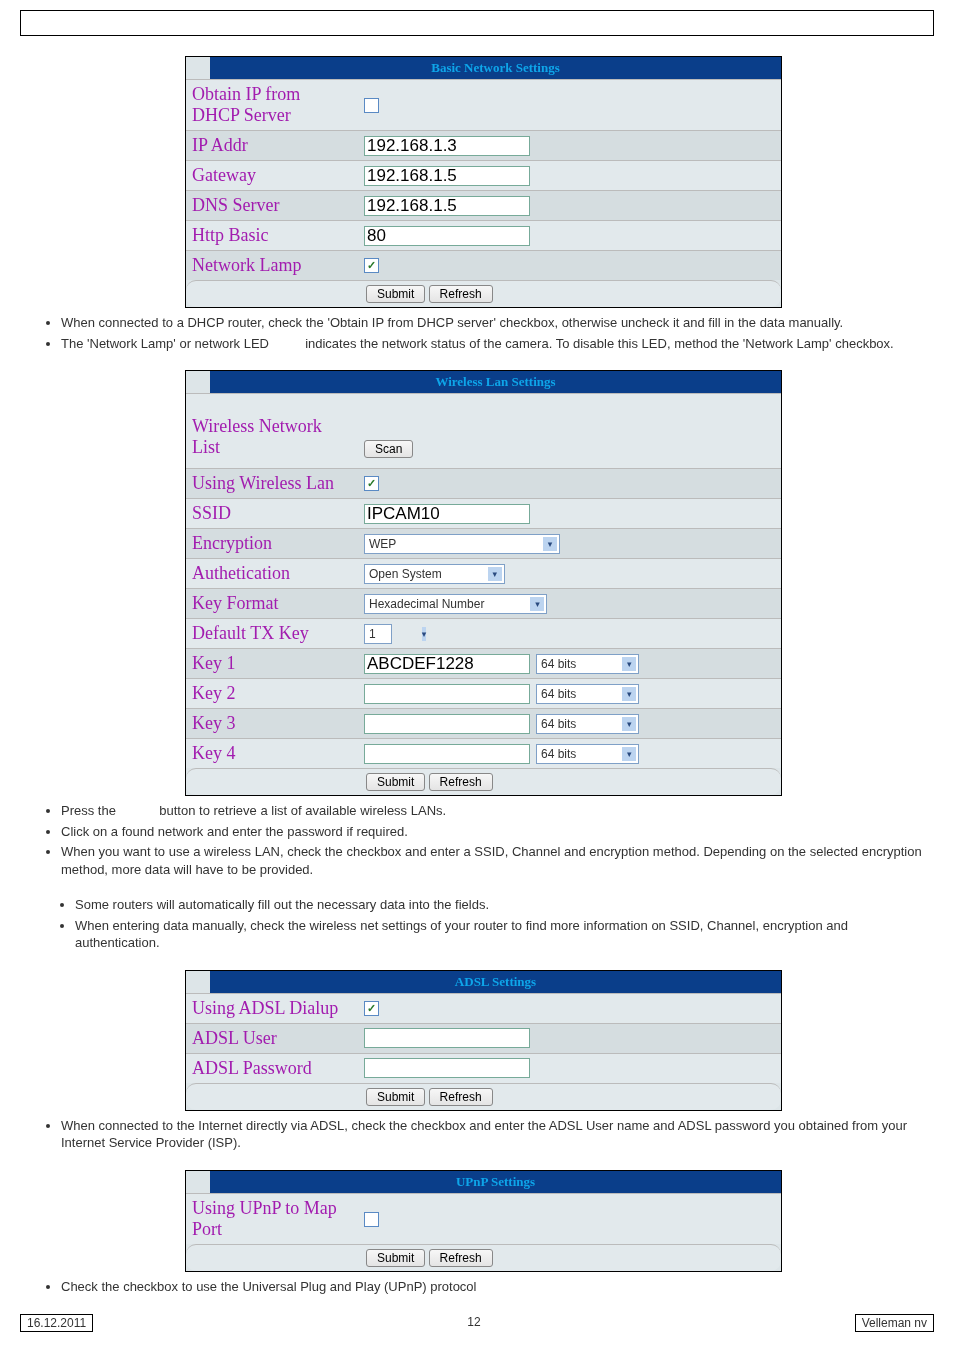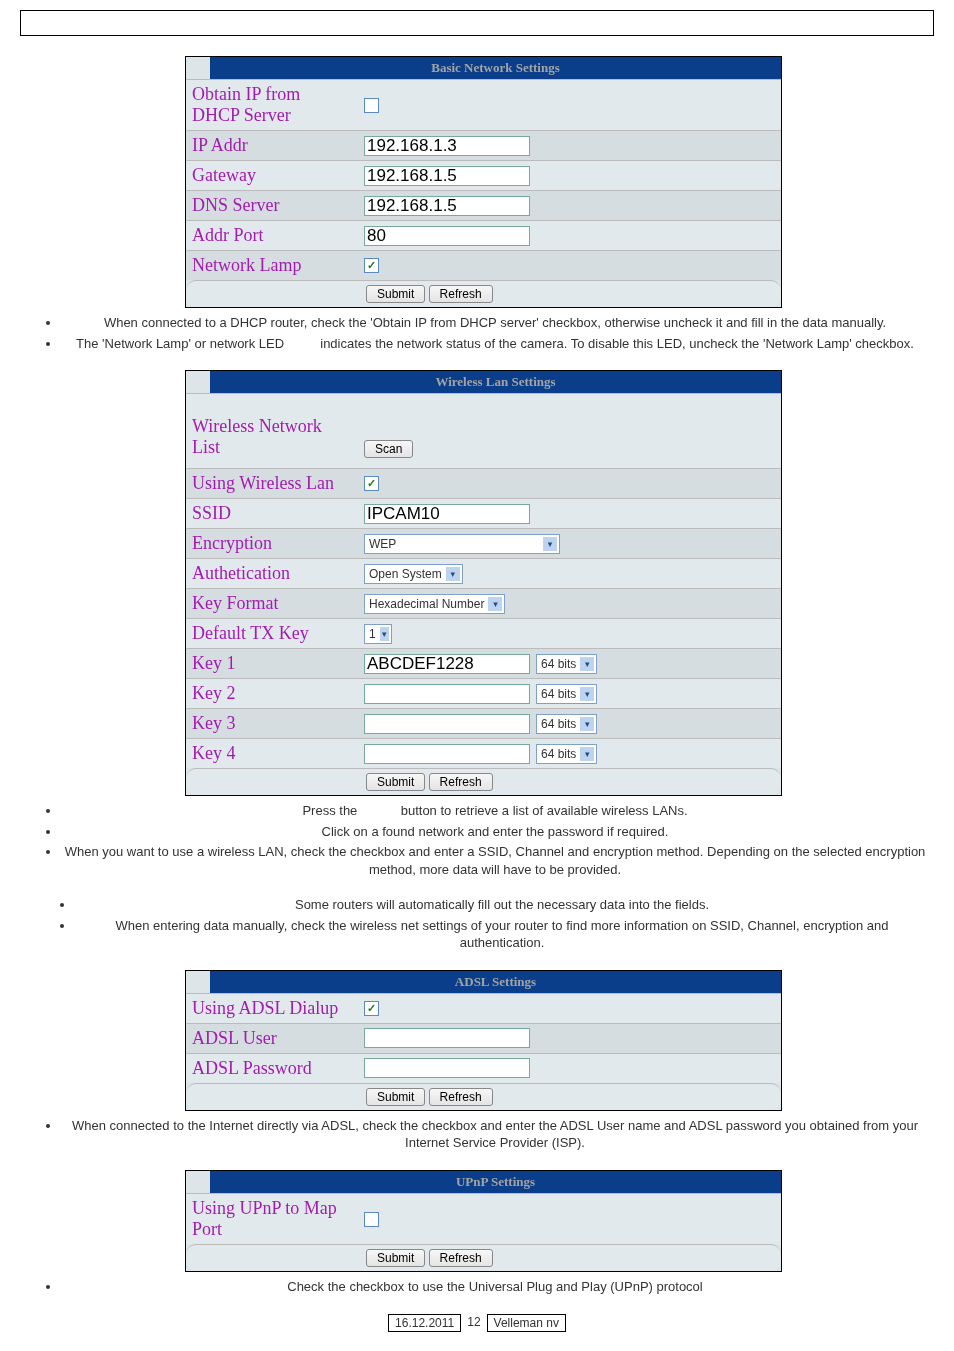--- a/index.html
+++ b/index.html
@@ -21,21 +21,21 @@
     }
     .settings-panel {
       width: 595px;
       margin-left: 160px;
       border: 1px solid #000;
       background: #dde5e8;
       font-family: "Times New Roman", Georgia, serif;
     }
     .panel-header {
       background: #0a3e8a;
-      color: #a3a3a3;
+      color: #0ea5e9;
       font-weight: bold;
       text-align: center;
       padding: 3px 0;
       font-size: 13px;
       margin-left: 24px;
     }
     .panel-row {
       display: flex;
       border-top: 1px solid #bbb;
       align-items: stretch;
@@ -80,20 +80,21 @@
     .select-box {
       font-family: Arial, sans-serif;
       font-size: 12px;
       border: 1px solid #7fa0c7;
       background: #fff;
       height: 18px;
       display: inline-flex;
       align-items: center;
       padding: 0 2px 0 4px;
       white-space: nowrap;
+      gap: 42px;
     }
     .select-arrow {
       background: #bcd4f0;
       width: 14px;
       height: 14px;
       display: inline-flex;
       align-items: center;
       justify-content: center;
       margin-left: 4px;
       font-size: 9px;
@@ -107,30 +108,30 @@
       border-radius: 10px;
     }
     ul.body-list {
       margin: 6px 0 18px 0;
       padding-left: 36px;
       list-style-type: disc;
     }
     ul.body-list > li {
       margin-bottom: 3px;
       line-height: 1.35;
-      text-align: center;
     }
     ul.body-list.sub {
       margin-left: 14px;
     }
     .page-footer {
       display: flex;
-      justify-content: center;
+      justify-content: space-between;
       margin: 14px 20px 8px 20px;
       font-size: 12px;
+      gap: 8px;
     }
     .footer-left, .footer-right {
       border: 1px solid #000;
       padding: 1px 6px;
     }
     .footer-center { padding: 1px 6px; }
     .checkbox-widget {
       width: 13px;
       height: 13px;
       border: 1px solid #5a8ac4;
@@ -170,40 +171,40 @@
           <input class="text-input" value="192.168.1.5" style="">
         </div>
     </div>
     <div class="panel-row">
       <div class="panel-label">DNS Server</div>
       <div class="panel-value">
           <input class="text-input" value="192.168.1.5" style="">
         </div>
     </div>
     <div class="panel-row">
-      <div class="panel-label">Addr Port</div>
+      <div class="panel-label">Http Basic</div>
       <div class="panel-value">
           <input class="text-input" value="80" style="">
         </div>
     </div>
     <div class="panel-row">
       <div class="panel-label">Network Lamp</div>
       <div class="panel-value">
           <span class="checkbox-widget">✓</span>
         </div>
     </div>
     <div class="footer-row">
       <button class="btn">Submit</button>
       <button class="btn">Refresh</button>
     </div>
   </div>
 
   <ul class="body-list">
     <li>When connected to a DHCP router, check the 'Obtain IP from DHCP server' checkbox, otherwise uncheck it and fill in the data manually.</li>
-    <li><span>The 'Network Lamp' or network LED </span>&nbsp;&nbsp;&nbsp;&nbsp;&nbsp;&nbsp;&nbsp;&nbsp;<span> indicates the network status of the camera. To disable this LED, uncheck the 'Network Lamp' checkbox.</span></li>
+    <li><span>The 'Network Lamp' or network LED </span>&nbsp;&nbsp;&nbsp;&nbsp;&nbsp;&nbsp;&nbsp;&nbsp;<span> indicates the network status of the camera. To disable this LED, method the 'Network Lamp' checkbox.</span></li>
   </ul>
 
   <div class="settings-panel">
     <div class="panel-header">Wireless Lan Settings</div>
     <div class="panel-row tall">
       <div class="panel-label">Wireless Network List</div>
       <div class="panel-value" style="flex-direction:column;align-items:flex-start;gap:24px;">
         <div></div>
         <button class="btn">Scan</button>
       </div>

